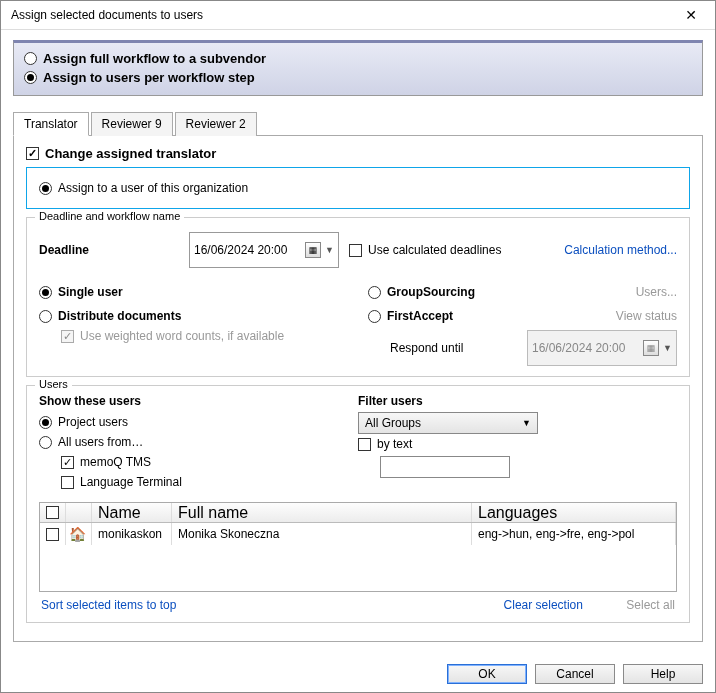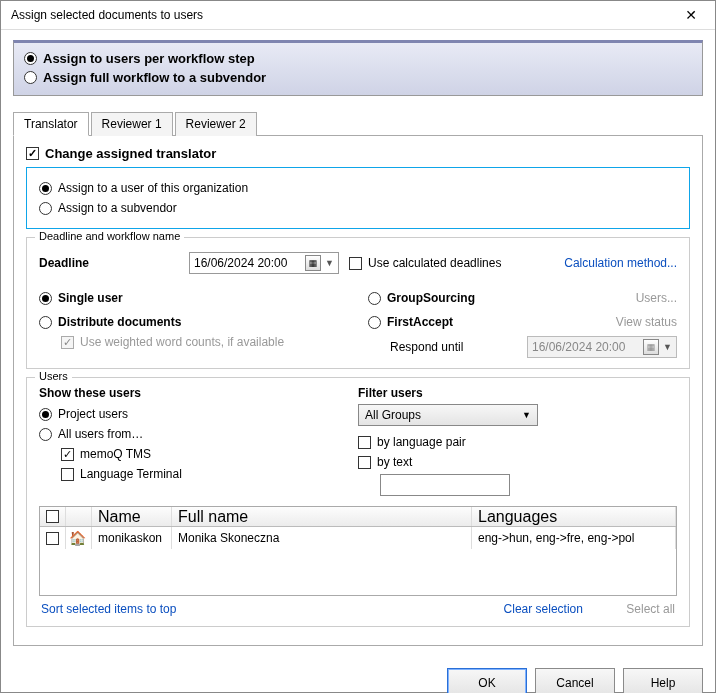--- a/index.html
+++ b/index.html
@@ -142,21 +142,21 @@
   }
   .deadline-row {
     display: flex;
     align-items: center;
     gap: 10px;
     padding: 6px 0;
   }
   .deadline-row .label { width: 140px; font-weight: bold; }
   .datebox {
     border: 1px solid #999;
-    height: 22px;
+    height: 36px;
     width: 150px;
     display: flex;
     align-items: center;
     padding: 0 4px;
     gap: 4px;
     background: #fff;
   }
   .datebox.disabled { background: #f2f2f2; color:#888; border-color:#bbb; }
   .datebox .text { flex:1; font-size:12px; }
   .datebox .cal {
@@ -237,21 +237,21 @@
     font-size: 12px;
     align-items: center;
   }
   .footer {
     padding: 10px 12px;
     display:flex;
     justify-content: flex-end;
     gap: 8px;
   }
   .btn {
-    height: 29px;
+    height: 20px;
     min-width: 80px;
     border: 1px solid #8a8a8a;
     background: linear-gradient(#f7f7f7,#e4e4e4);
     padding: 0 14px;
     display:flex;
     align-items:center;
     justify-content:center;
     cursor:pointer;
   }
   .btn.primary {
@@ -267,50 +267,46 @@
     <span class="title">Assign selected documents to users</span>
     <div class="close">
       <span>✕</span>
     </div>
   </div>
 
   <div class="content">
 
     <div class="mode-banner">
       <div class="row">
+        <span class="radio"></span>
+        <span>Assign full workflow to a subvendor</span>
+      </div>
+      <div class="row">
         <span class="radio checked"></span>
         <span>Assign to users per workflow step</span>
       </div>
-      <div class="row">
-        <span class="radio"></span>
-        <span>Assign full workflow to a subvendor</span>
-      </div>
     </div>
 
     <div class="tabs">
       <div class="tab active"><span>Translator</span></div>
-      <div class="tab"><span>Reviewer 1</span></div>
+      <div class="tab"><span>Reviewer 9</span></div>
       <div class="tab"><span>Reviewer 2</span></div>
     </div>
 
     <div class="tab-body">
 
       <div class="heading-row">
         <span class="checkbox checked"></span>
         <span>Change assigned translator</span>
       </div>
 
       <div class="panel">
         <div class="opt-row">
           <span class="radio checked"></span>
           <span>Assign to a user of this organization</span>
-        </div>
-        <div class="opt-row">
-          <span class="radio"></span>
-          <span>Assign to a subvendor</span>
         </div>
       </div>
 
       <div class="fieldset">
         <span class="legend">Deadline and workflow name</span>
 
         <div class="deadline-row">
           <span class="label">Deadline</span>
           <div class="datebox">
             <span class="text">16/06/2024 20:00</span>
@@ -390,24 +386,20 @@
             <div class="opt-row indent">
               <span class="checkbox"></span>
               <span>Language Terminal</span>
             </div>
           </div>
           <div>
             <div class="section-head">Filter users</div>
             <div class="select">
               <span>All Groups</span>
               <span style="font-size:9px;">▼</span>
-            </div>
-            <div class="opt-row" style="margin-top:6px;">
-              <span class="checkbox"></span>
-              <span>by language pair</span>
             </div>
             <div class="opt-row">
               <span class="checkbox"></span>
               <span>by text</span>
             </div>
             <div style="padding-left:22px; margin-top:2px;">
               <div class="textinput"></div>
             </div>
           </div>
         </div>

